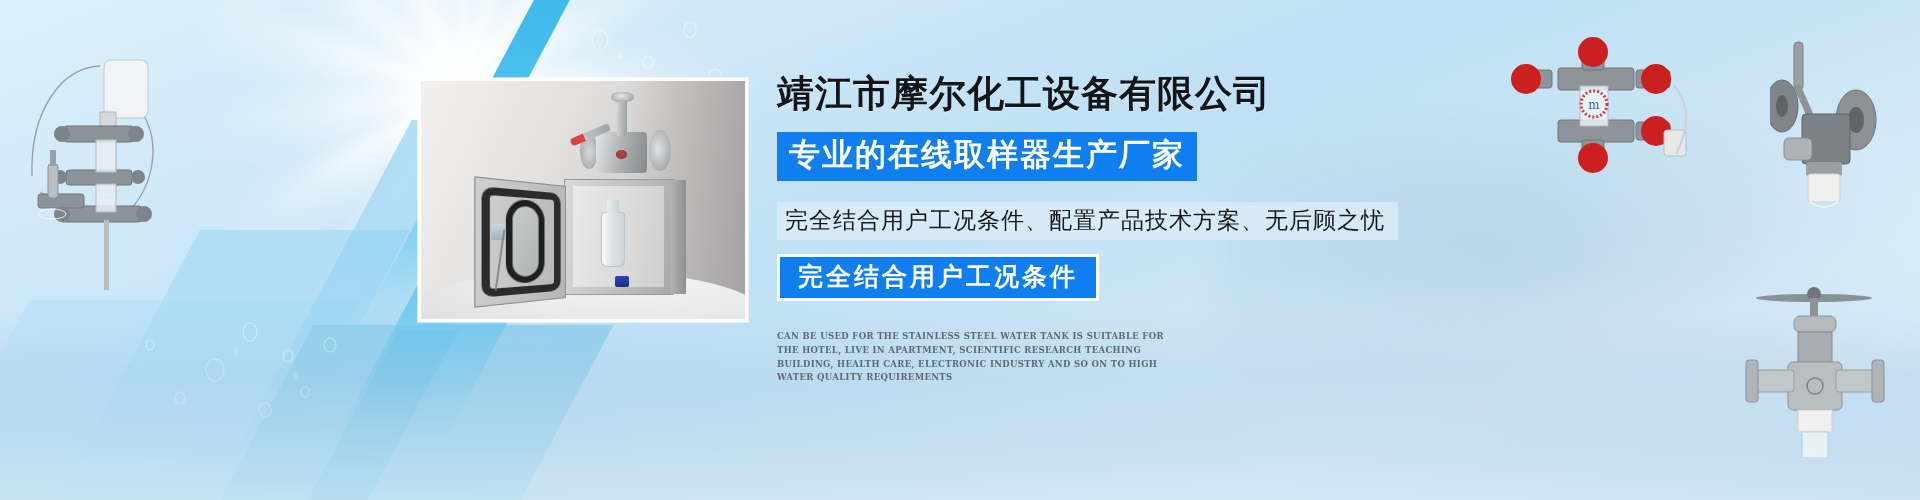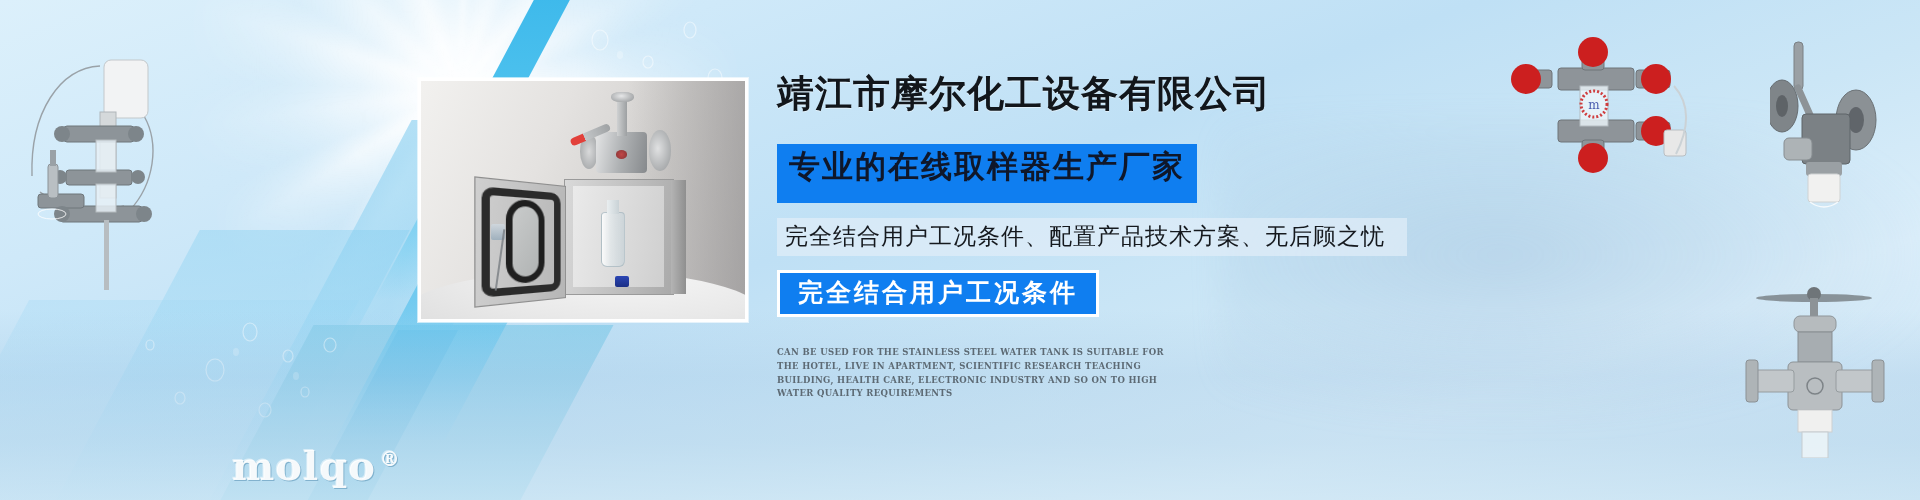--- a/index.html
+++ b/index.html
@@ -106,30 +106,30 @@
 
   
   .text-col { position: absolute; left: 777px; top: 72px; width: 640px; }
   .company-title {
     font-family: "DejaVu Serif", "Liberation Serif", serif;
     font-size: 37px; font-weight: 700; color: #12161b;
     letter-spacing: 1px; line-height: 1.15; white-space: nowrap;
     text-shadow: 0 1px 0 rgba(255,255,255,.45);
   }
   .headline-hl {
-    display: inline-block; margin-top: 29px;
-    background: #0f7ef0; color: #0f172a;
+    display: inline-block; margin-top: 17px;
+    background: #0f7ef0; color: #ffffff;
     font-size: 31px; font-weight: 700; letter-spacing: 2px;
-    padding: 6px 12px 19px 12px; line-height: 1.1; white-space: nowrap;
+    padding: 6px 12px 9px 12px; line-height: 1.1; white-space: nowrap;
   }
   .subline {
-    display: inline-block; margin-top: 15px;
+    display: inline-block; margin-top: 21px;
     background: rgba(225,237,248,.72);
     color: #15191e; font-size: 23px; letter-spacing: 1px;
-    padding: 5px 22px 6px 8px; line-height: 1.2; white-space: nowrap;
+    padding: 5px 13px 6px 8px; line-height: 1.2; white-space: nowrap;
   }
   .cta-box {
     display: inline-block; margin-top: 14px;
     background: #0f7ef0; color: #ffffff;
     border: 3px solid #ffffff;
     font-size: 25px; font-weight: 700; letter-spacing: 3px;
     padding: 5px 18px 7px 18px; line-height: 1.15; white-space: nowrap;
   }
   .eng-copy {
     margin-top: 29px; width: 405px;
@@ -315,17 +315,14 @@
   </svg>
 
   <div class="text-col">
     <div class="company-title">靖江市摩尔化工设备有限公司</div>
     <div><span class="headline-hl">专业的在线取样器生产厂家</span></div>
     <div><span class="subline">完全结合用户工况条件、配置产品技术方案、无后顾之忧</span></div>
     <div><span class="cta-box">完全结合用户工况条件</span></div>
     <div class="eng-copy">CAN BE USED FOR THE STAINLESS STEEL WATER TANK IS SUITABLE FOR THE HOTEL, LIVE IN APARTMENT, SCIENTIFIC RESEARCH TEACHING BUILDING, HEALTH CARE, ELECTRONIC INDUSTRY AND SO ON TO HIGH WATER QUALITY REQUIREMENTS</div>
   </div>
 
-  <div class="wordmark">
-    <span>molqo</span><span class="reg">®</span>
-  </div>
 
 </div>
 
 </body></html>

